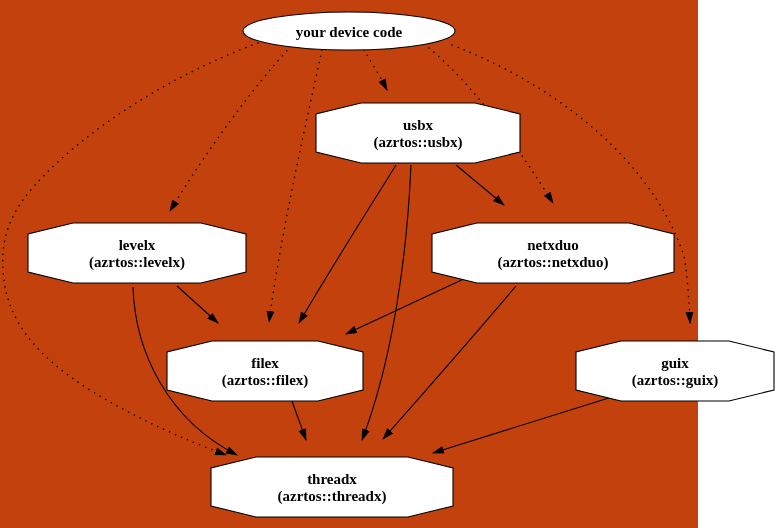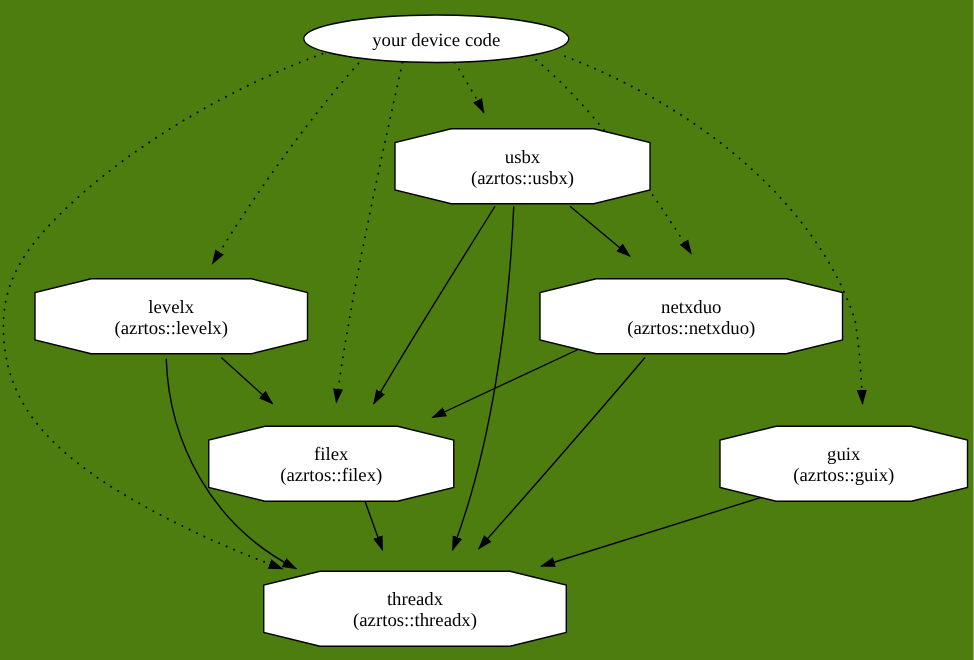--- a/index.html
+++ b/index.html
@@ -2,24 +2,25 @@
 <html><head>
 <meta charset="utf-8">
 <style>
   html, body {
     margin: 0;
     padding: 0;
     background: #ffffff;
   }
   .canvas {
     position: relative;
-    width: 779px;
+    width: 698px;
     height: 528px;
-    background: #4d7c0f;
+    background: #c2410c;
     font-family: "Liberation Serif", "DejaVu Serif", serif;
+    font-weight: bold;
   }
   svg { display: block; }
   .node-shape {
     fill: #ffffff;
     stroke: #000000;
     stroke-width: 1.1;
   }
   .edge-solid {
     fill: none;
     stroke: #000000;

